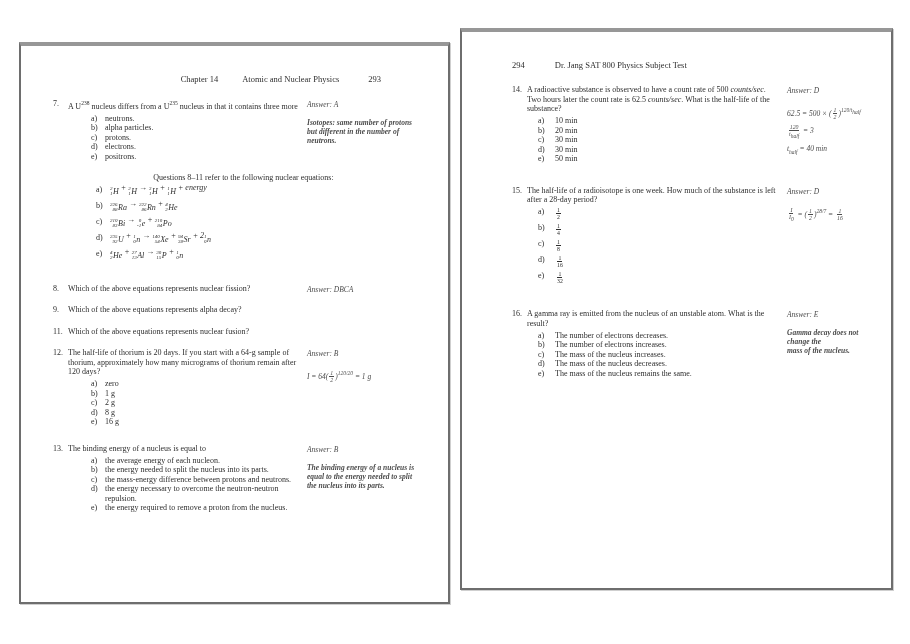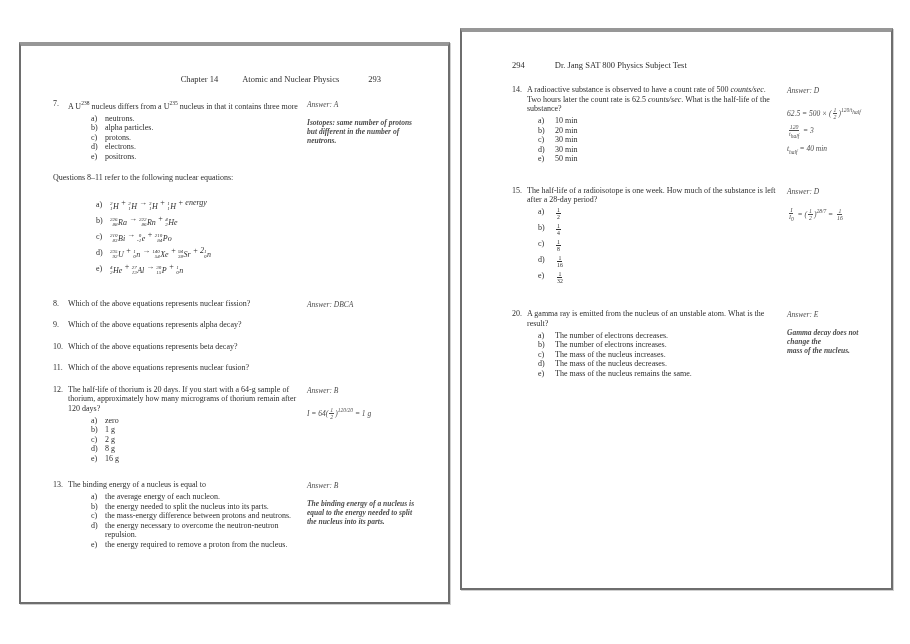--- a/index.html
+++ b/index.html
@@ -44,21 +44,21 @@
   .qnum{width:15px;flex:none;}
   .qstem{flex:1;padding-right:4px;}
   .opts{margin-top:2.5px;margin-left:38px;}
   .pg1 .opts{margin-left:26px;}
   .opt{display:flex;}
   .optlabel{width:14px;flex:none;}
   .pg1 .optlabel{width:17px;}
   .opt-frac{margin-bottom:3px;}
 
   .eqgroup{margin-bottom:23px;font-size:8px;line-height:9.5px;}
-  .eqintro{margin-bottom:16px;}
+  .eqintro{margin-bottom:1px;text-align:center;}
   .eqline{display:flex;align-items:center;margin-left:43px;margin-bottom:3px;height:13px;}
   .eqlabel{width:14px;flex:none;font-style:normal;}
   .mathline,.eqmath{font-style:italic;}
   .q12gap{margin-bottom:17px;}
 
   
   .nuc{display:inline-flex;align-items:center;}
   .pre{display:inline-flex;flex-direction:column;align-items:flex-end;
        font-size:5px;line-height:4.6px;margin-right:0.5px;font-style:italic;}
   sup.msup,sub.msub{font-size:5.5px;}
@@ -276,30 +276,20 @@
         <span class="qnum">9.</span>
         <span class="qstem">Which of the above equations represents alpha decay?</span>
       </div>
 
     </div>
     <div class="qmargin"></div>
   </div>
           <div class="qrow">
     <div class="qmain">
       <div class="qhead">
-        <span class="qnum">10.</span>
-        <span class="qstem">Which of the above equations represents beta decay?</span>
-      </div>
-
-    </div>
-    <div class="qmargin"></div>
-  </div>
-          <div class="qrow">
-    <div class="qmain">
-      <div class="qhead">
         <span class="qnum">11.</span>
         <span class="qstem">Which of the above equations represents nuclear fusion?</span>
       </div>
 
     </div>
     <div class="qmargin"></div>
   </div>
           <div class="qrow q12gap">
     <div class="qmain">
       <div class="qhead">
@@ -488,21 +478,21 @@
                   </span>)<sup class="msup">28/7</sup> = <span class="frac">
                     <span class="fnum">1</span>
                     <span class="fden">16</span>
                   </span></div>
               </div>
     </div>
   </div>
           <div class="qrow">
     <div class="qmain">
       <div class="qhead">
-        <span class="qnum">20.</span>
+        <span class="qnum">16.</span>
         <span class="qstem">A gamma ray is emitted from the nucleus of an unstable atom. What is the result?</span>
       </div>
       <div class="opts">
                 <div class="opt">
     <span class="optlabel">a)</span>
     <span class="opttext">The number of electrons decreases.</span>
   </div>
                 <div class="opt">
     <span class="optlabel">b)</span>
     <span class="opttext">The number of electrons increases.</span>

